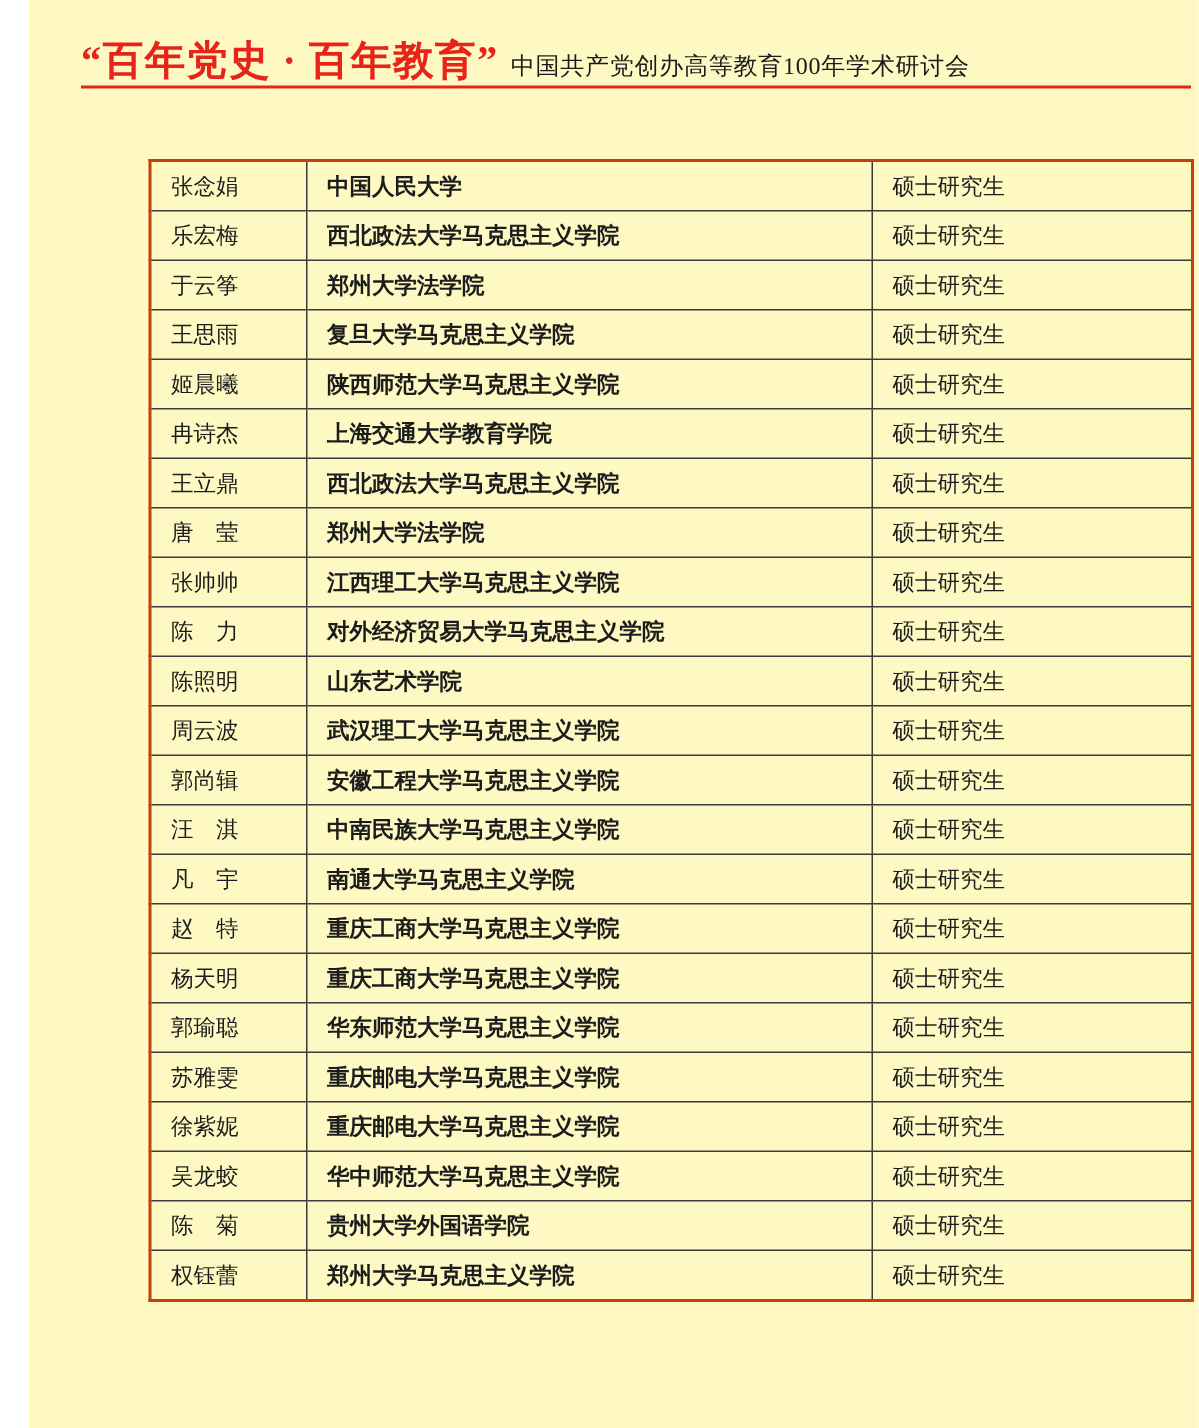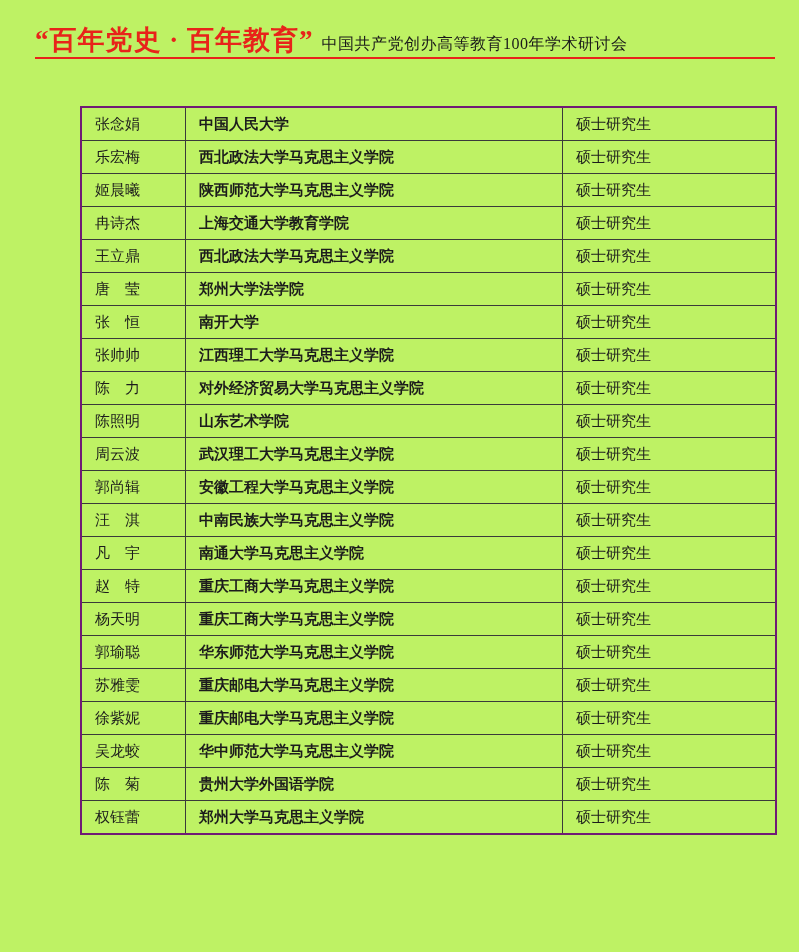--- a/index.html
+++ b/index.html
@@ -10,21 +10,22 @@
     width: 799px;
     height: 952px;
     background: #ffffff;
     position: relative;
     overflow: hidden;
     font-family: "Liberation Serif", serif;
   }
   .page {
     position: absolute;
     inset: 0;
-    background: #bef264;
+    background: #fef9c3;
+    margin-left: 19px;
   }
   
   .banner {
     position: absolute;
     left: 35px;
     top: 22px;
     width: 742px;
     display: flex;
     align-items: baseline;
     white-space: nowrap;
@@ -62,21 +63,21 @@
     border: 1px solid #3a3a3a;
     height: 32px;
     font-size: 15px;
     color: #1c1c1c;
     padding: 0 0 0 13px;
     vertical-align: middle;
     overflow: hidden;
     white-space: nowrap;
   }
   table.roster {
-    border: 2px solid #701a75;
+    border: 2px solid #c2410c;
   }
   td.col-name  { width: 90px;  }
   td.col-inst  { width: 363px; font-weight: bold; }
   td.col-deg   { width: 199px; }
 </style>
 </head>
 <body>
 
 <div class="page">
 
@@ -93,21 +94,31 @@
       <td class="col-inst">中国人民大学</td>
       <td class="col-deg">硕士研究生</td>
     </tr>
 
     <tr>
       <td class="col-name">乐宏梅</td>
       <td class="col-inst">西北政法大学马克思主义学院</td>
       <td class="col-deg">硕士研究生</td>
     </tr>
 
-
+    <tr>
+      <td class="col-name">于云筝</td>
+      <td class="col-inst">郑州大学法学院</td>
+      <td class="col-deg">硕士研究生</td>
+    </tr>
+
+    <tr>
+      <td class="col-name">王思雨</td>
+      <td class="col-inst">复旦大学马克思主义学院</td>
+      <td class="col-deg">硕士研究生</td>
+    </tr>
 
     <tr>
       <td class="col-name">姬晨曦</td>
       <td class="col-inst">陕西师范大学马克思主义学院</td>
       <td class="col-deg">硕士研究生</td>
     </tr>
 
     <tr>
       <td class="col-name">冉诗杰</td>
       <td class="col-inst">上海交通大学教育学院</td>
@@ -119,25 +130,20 @@
       <td class="col-inst">西北政法大学马克思主义学院</td>
       <td class="col-deg">硕士研究生</td>
     </tr>
 
     <tr>
       <td class="col-name">唐　莹</td>
       <td class="col-inst">郑州大学法学院</td>
       <td class="col-deg">硕士研究生</td>
     </tr>
 
-    <tr>
-      <td class="col-name">张　恒</td>
-      <td class="col-inst">南开大学</td>
-      <td class="col-deg">硕士研究生</td>
-    </tr>
 
     <tr>
       <td class="col-name">张帅帅</td>
       <td class="col-inst">江西理工大学马克思主义学院</td>
       <td class="col-deg">硕士研究生</td>
     </tr>
 
     <tr>
       <td class="col-name">陈　力</td>
       <td class="col-inst">对外经济贸易大学马克思主义学院</td>

